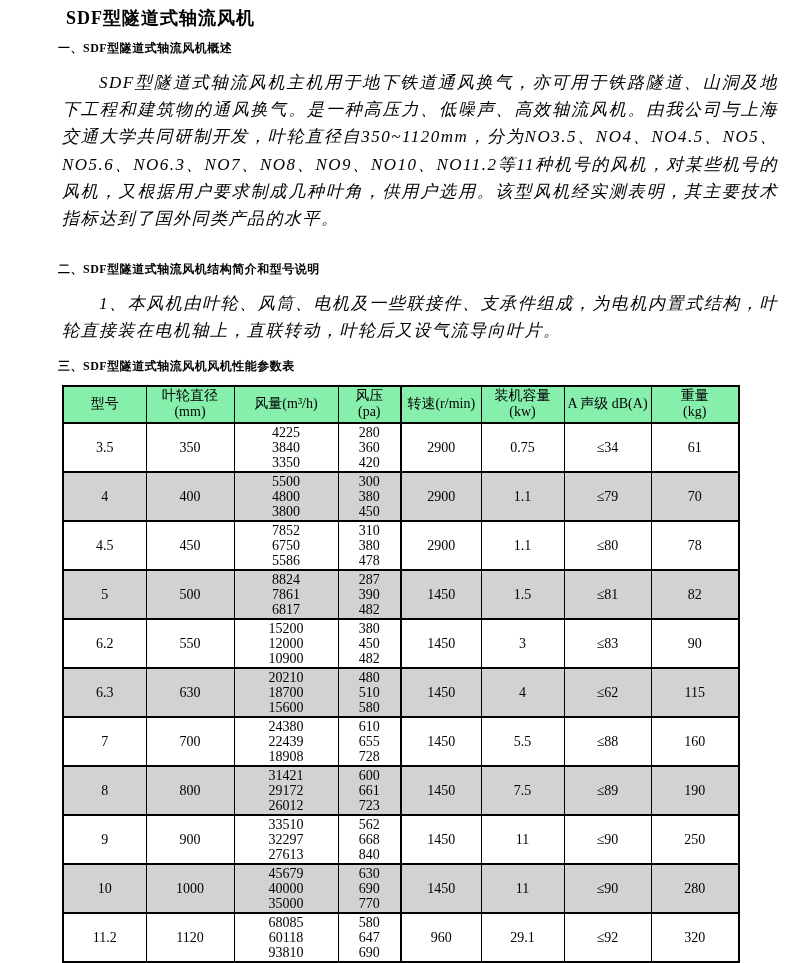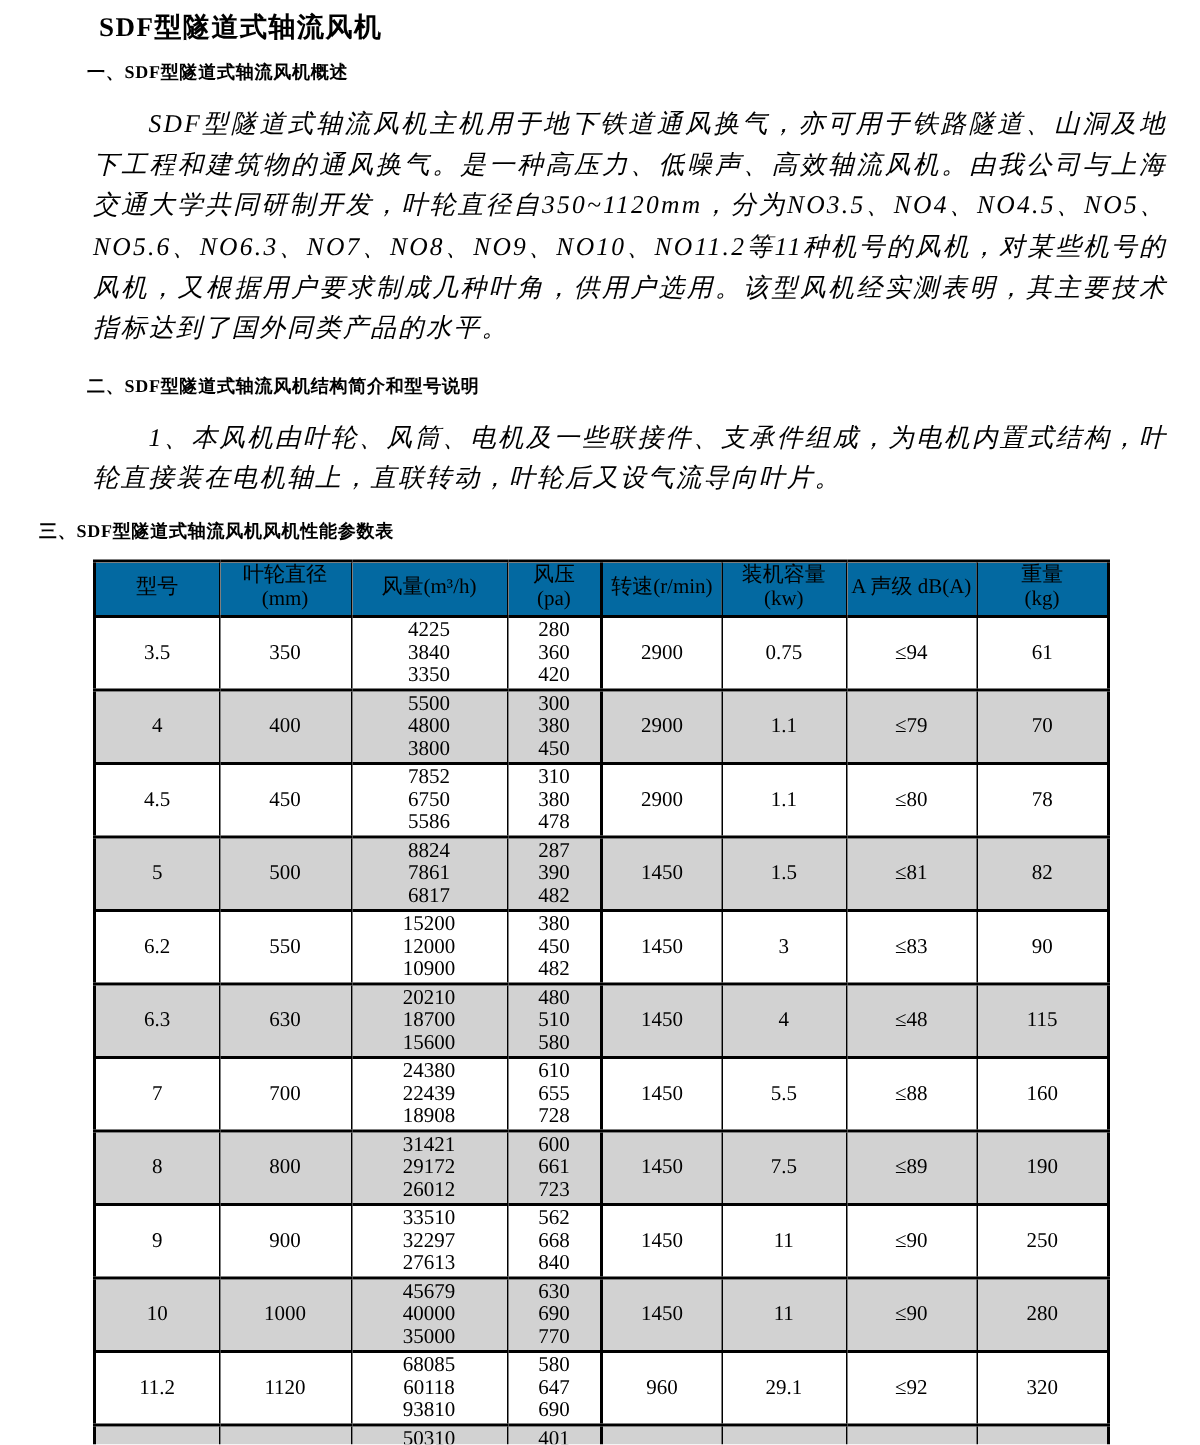--- a/index.html
+++ b/index.html
@@ -23,22 +23,22 @@
     letter-spacing: 1px;
     line-height: 24px;
   }
   .heading {
     font-size: 12px;
     font-weight: bold;
     letter-spacing: 0.5px;
     line-height: 26px;
   }
   .h1 { margin: 5px 0 0 58px; }
-  .h2 { margin: 12px 0 0 58px; }
-  .h3 { margin: 8px 0 0 26px; }
+  .h2 { margin: 24px 0 0 58px; }
+  .h3 { margin: 8px 0 0 58px; }
   .para {
     margin: 8px 22px 0 62px;
     font-size: 17px;
     line-height: 27.2px;
     text-indent: 37px;
     text-align: justify;
     letter-spacing: 1.5px;
     font-style: italic;
   }
   table.perf {
@@ -62,21 +62,21 @@
   }
   table.perf th:nth-child(5), table.perf td:nth-child(5) {
     border-left-width: 2px;
   }
   table.perf thead tr { height: 37px; }
   table.perf tbody tr { height: 46px; }
   table.perf th {
     font-weight: normal;
     line-height: 16px;
   }
-  table.perf thead tr { background: #0369a1; }
+  table.perf thead tr { background: #86efac; }
   table.perf tbody tr:nth-child(even) { background: #d2d2d2; }
   col.c1 { width: 83px; }
   col.c2 { width: 88px; }
   col.c3 { width: 104px; }
   col.c4 { width: 63px; }
   col.c5 { width: 80px; }
   col.c6 { width: 83px; }
   col.c7 { width: 87px; }
   col.c8 { width: 88px; }
 </style>
@@ -129,21 +129,21 @@
           <td>3.5</td>
           <td>350</td>
           <td>4225
 3840
 3350</td>
           <td>280
 360
 420</td>
           <td>2900</td>
           <td>0.75</td>
-          <td>≤94</td>
+          <td>≤34</td>
           <td>61</td>
         </tr>
         <tr>
           <td>4</td>
           <td>400</td>
           <td>5500
 4800
 3800</td>
           <td>300
 380
@@ -199,21 +199,21 @@
           <td>6.3</td>
           <td>630</td>
           <td>20210
 18700
 15600</td>
           <td>480
 510
 580</td>
           <td>1450</td>
           <td>4</td>
-          <td>≤48</td>
+          <td>≤62</td>
           <td>115</td>
         </tr>
         <tr>
           <td>7</td>
           <td>700</td>
           <td>24380
 22439
 18908</td>
           <td>610
 655

